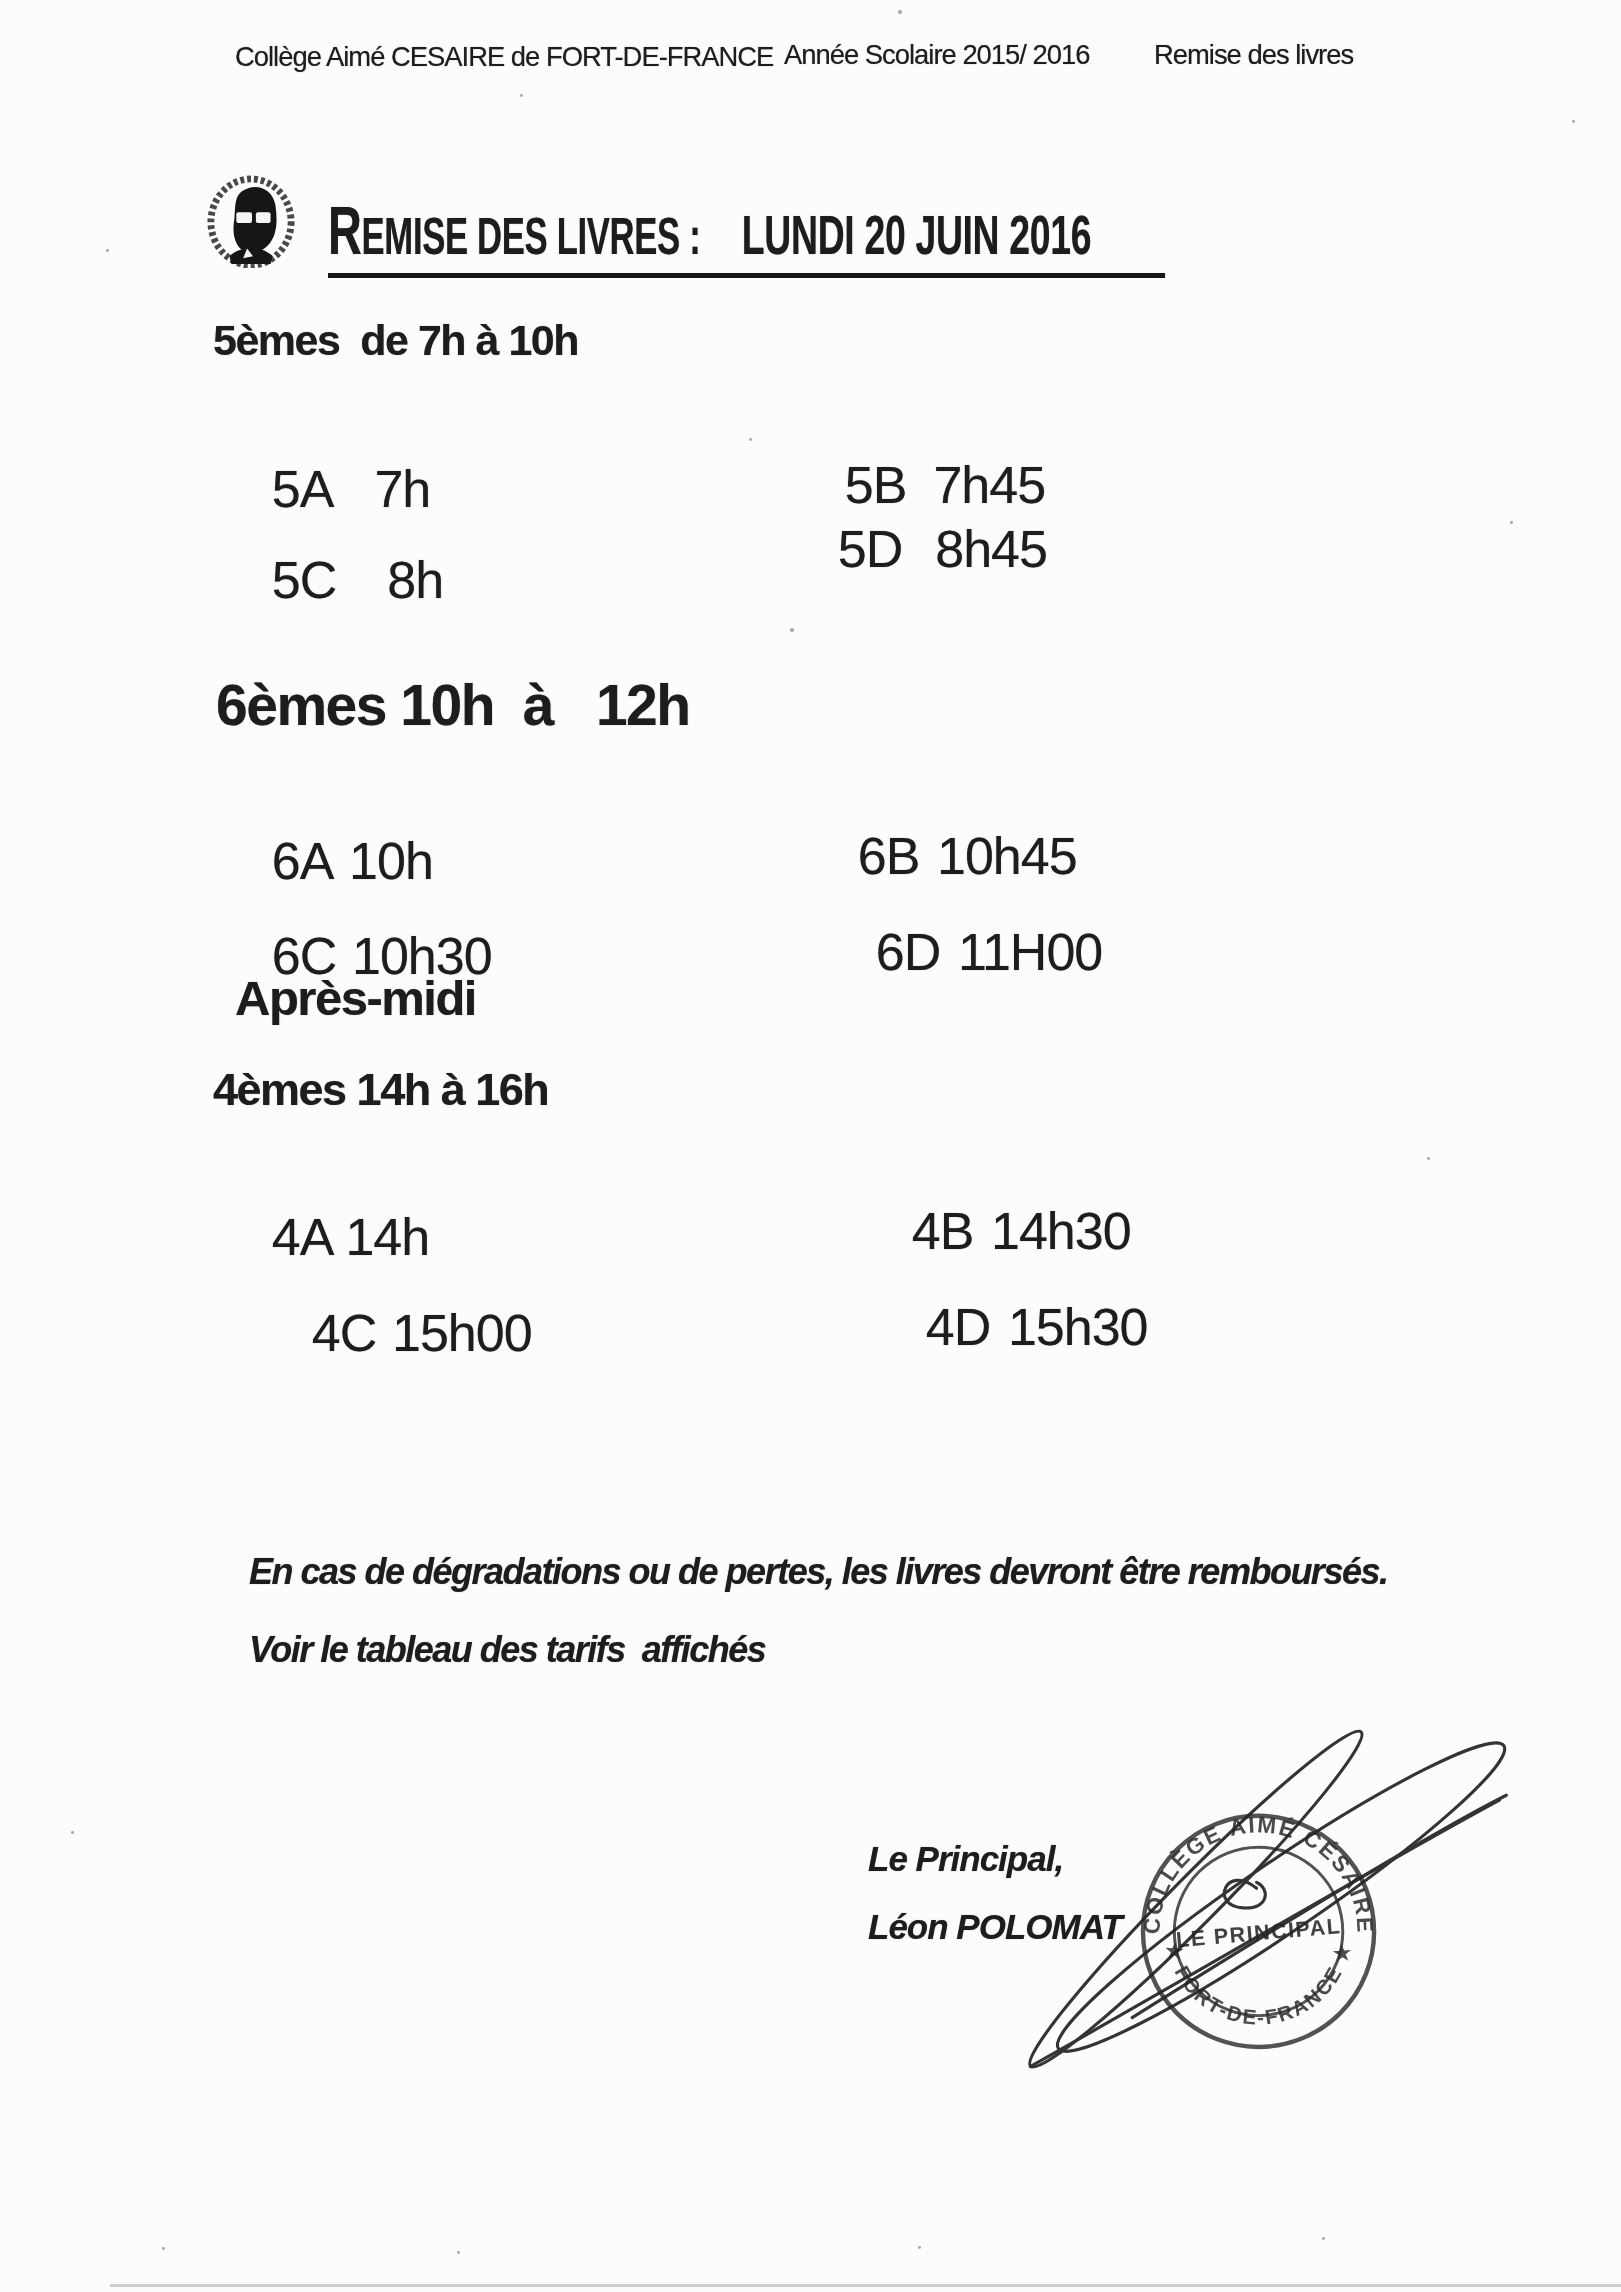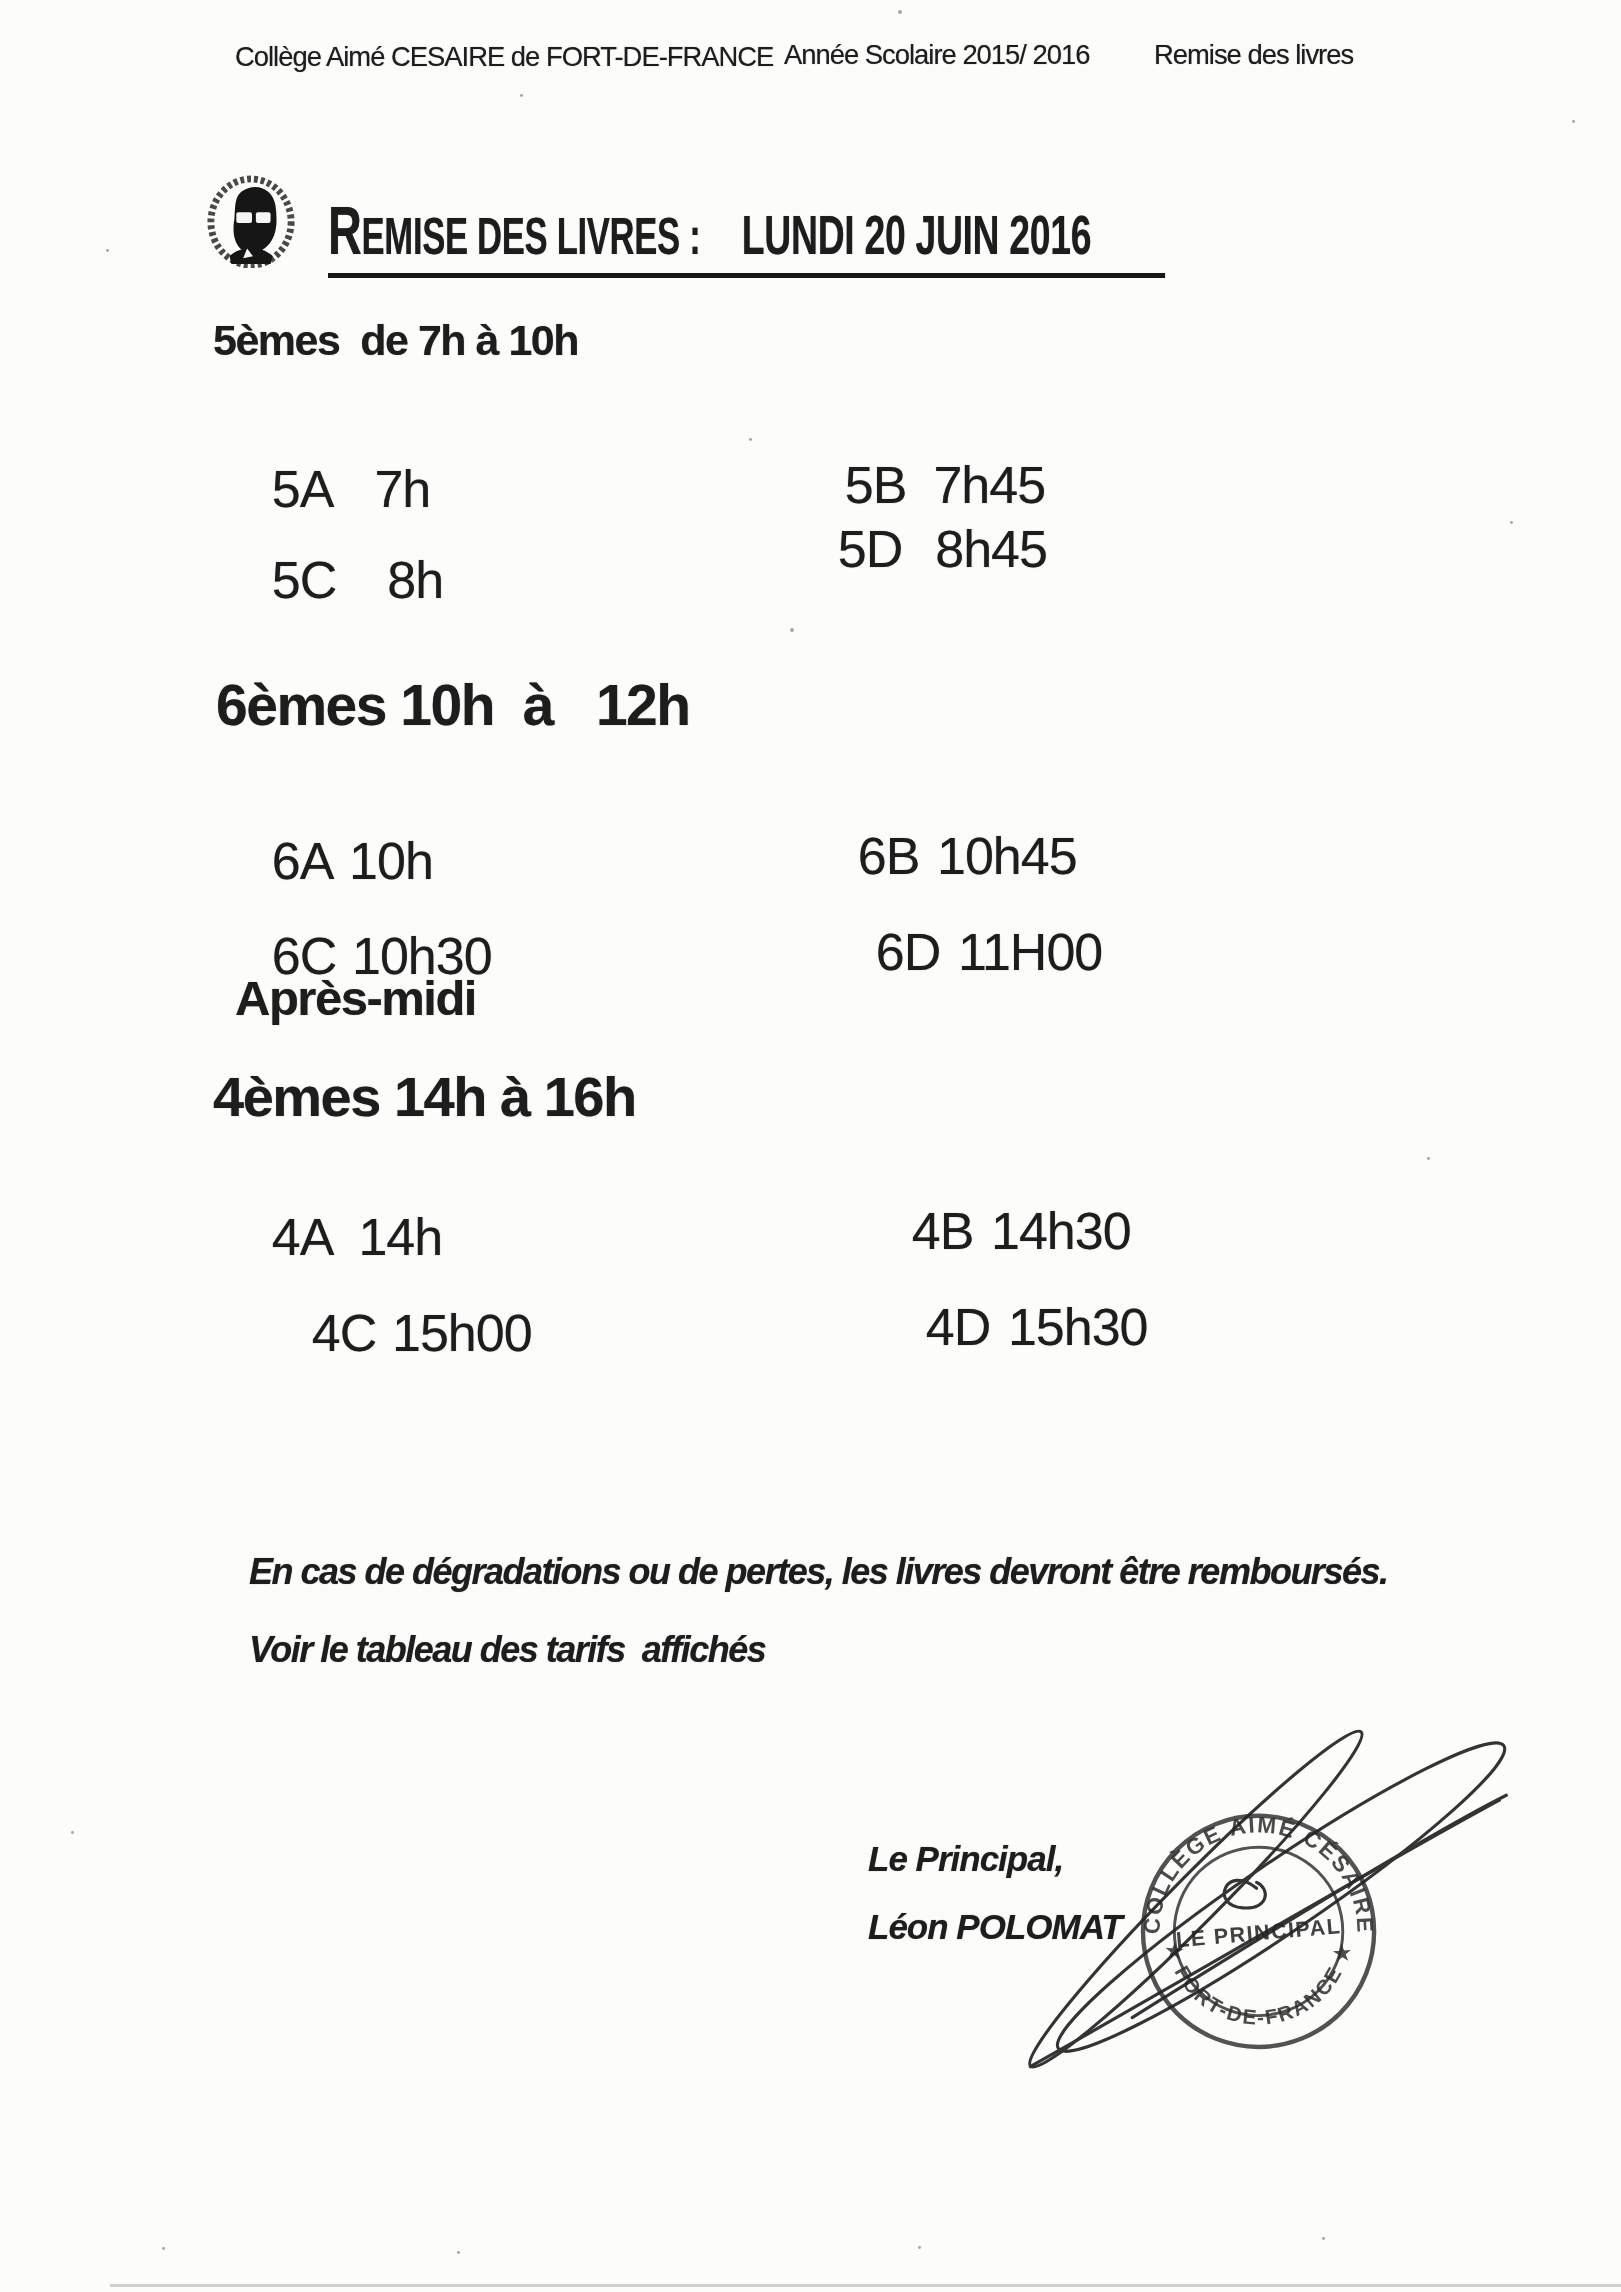--- a/index.html
+++ b/index.html
@@ -81,24 +81,24 @@
     <span class="cls" style="margin-right:17.6px;">6B</span><span>10h45</span>
   </div>
   <div class="abs ink entry" style="left:218px; top:866px;">
     <span class="cls" style="margin-right:15.7px;">6C</span><span>10h30</span>
   </div>
   <div class="abs ink entry" style="left:822px; top:862px;">
     <span class="cls" style="margin-right:17.6px;">6D</span><span>11H00</span>
   </div>
 
   <div class="abs ink sec-heading" style="left:235px; top:970px; font-size:49px;">Après-midi</div>
-  <div class="abs ink sec-heading" style="left:213px; top:1064px; font-size:56px;">4èmes 14h à 16h</div>
+  <div class="abs ink sec-heading" style="left:213px; top:1064px; font-size:45px;">4èmes 14h à 16h</div>
 
   <div class="abs ink entry" style="left:218px; top:1147px;">
-    <span class="cls" style="margin-right:25px;">4A</span><span>14h</span>
+    <span class="cls" style="margin-right:12px;">4A</span><span>14h</span>
   </div>
   <div class="abs ink entry" style="left:858px; top:1141px;">
     <span class="cls" style="margin-right:17.6px;">4B</span><span>14h30</span>
   </div>
   <div class="abs ink entry" style="left:218px; top:1243px;">
     <span class="cls" style="margin-right:15.7px;margin-left:40px;">4C</span><span>15h00</span>
   </div>
   <div class="abs ink entry" style="left:872px; top:1237px;">
     <span class="cls" style="margin-right:17.6px;">4D</span><span>15h30</span>
   </div>

